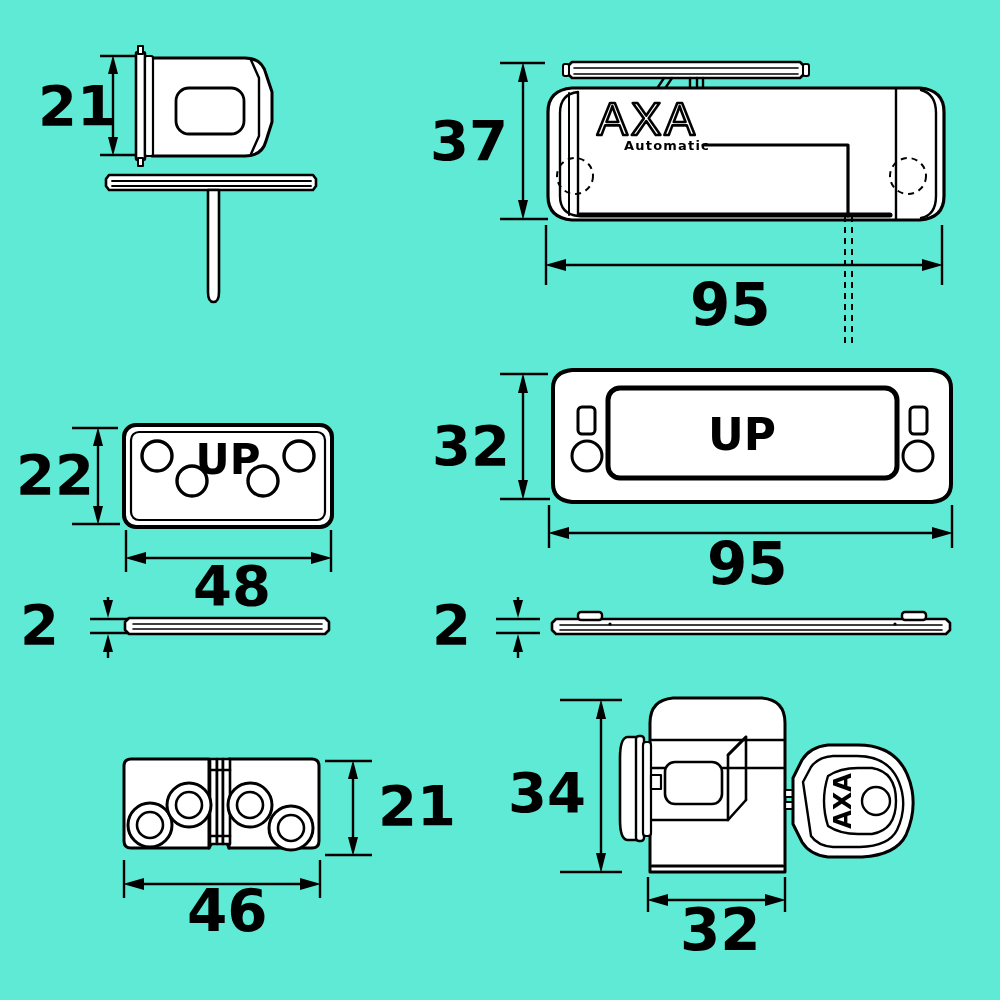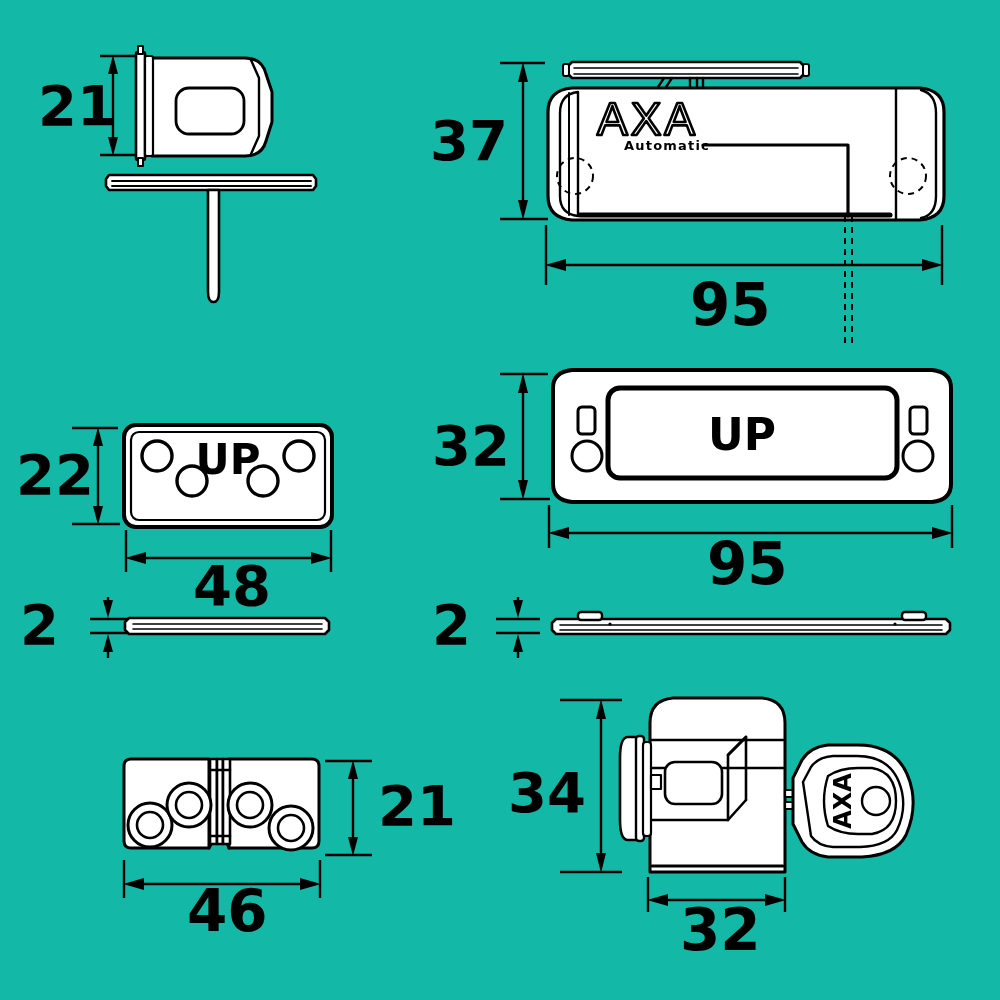--- a/index.html
+++ b/index.html
@@ -12,21 +12,21 @@
     width: 1000px;
     height: 1000px;
     overflow: hidden;
     font-family: "Liberation Sans", sans-serif;
     color: #000000;
   }
   #sheet {
     position: relative;
     width: 1000px;
     height: 1000px;
-    background: #14b8a6;
+    background: #5eead4;
   }
   #drawing {
     position: absolute;
     left: 0;
     top: 0;
     width: 1000px;
     height: 1000px;
     display: block;
   }
   .dim-text {

